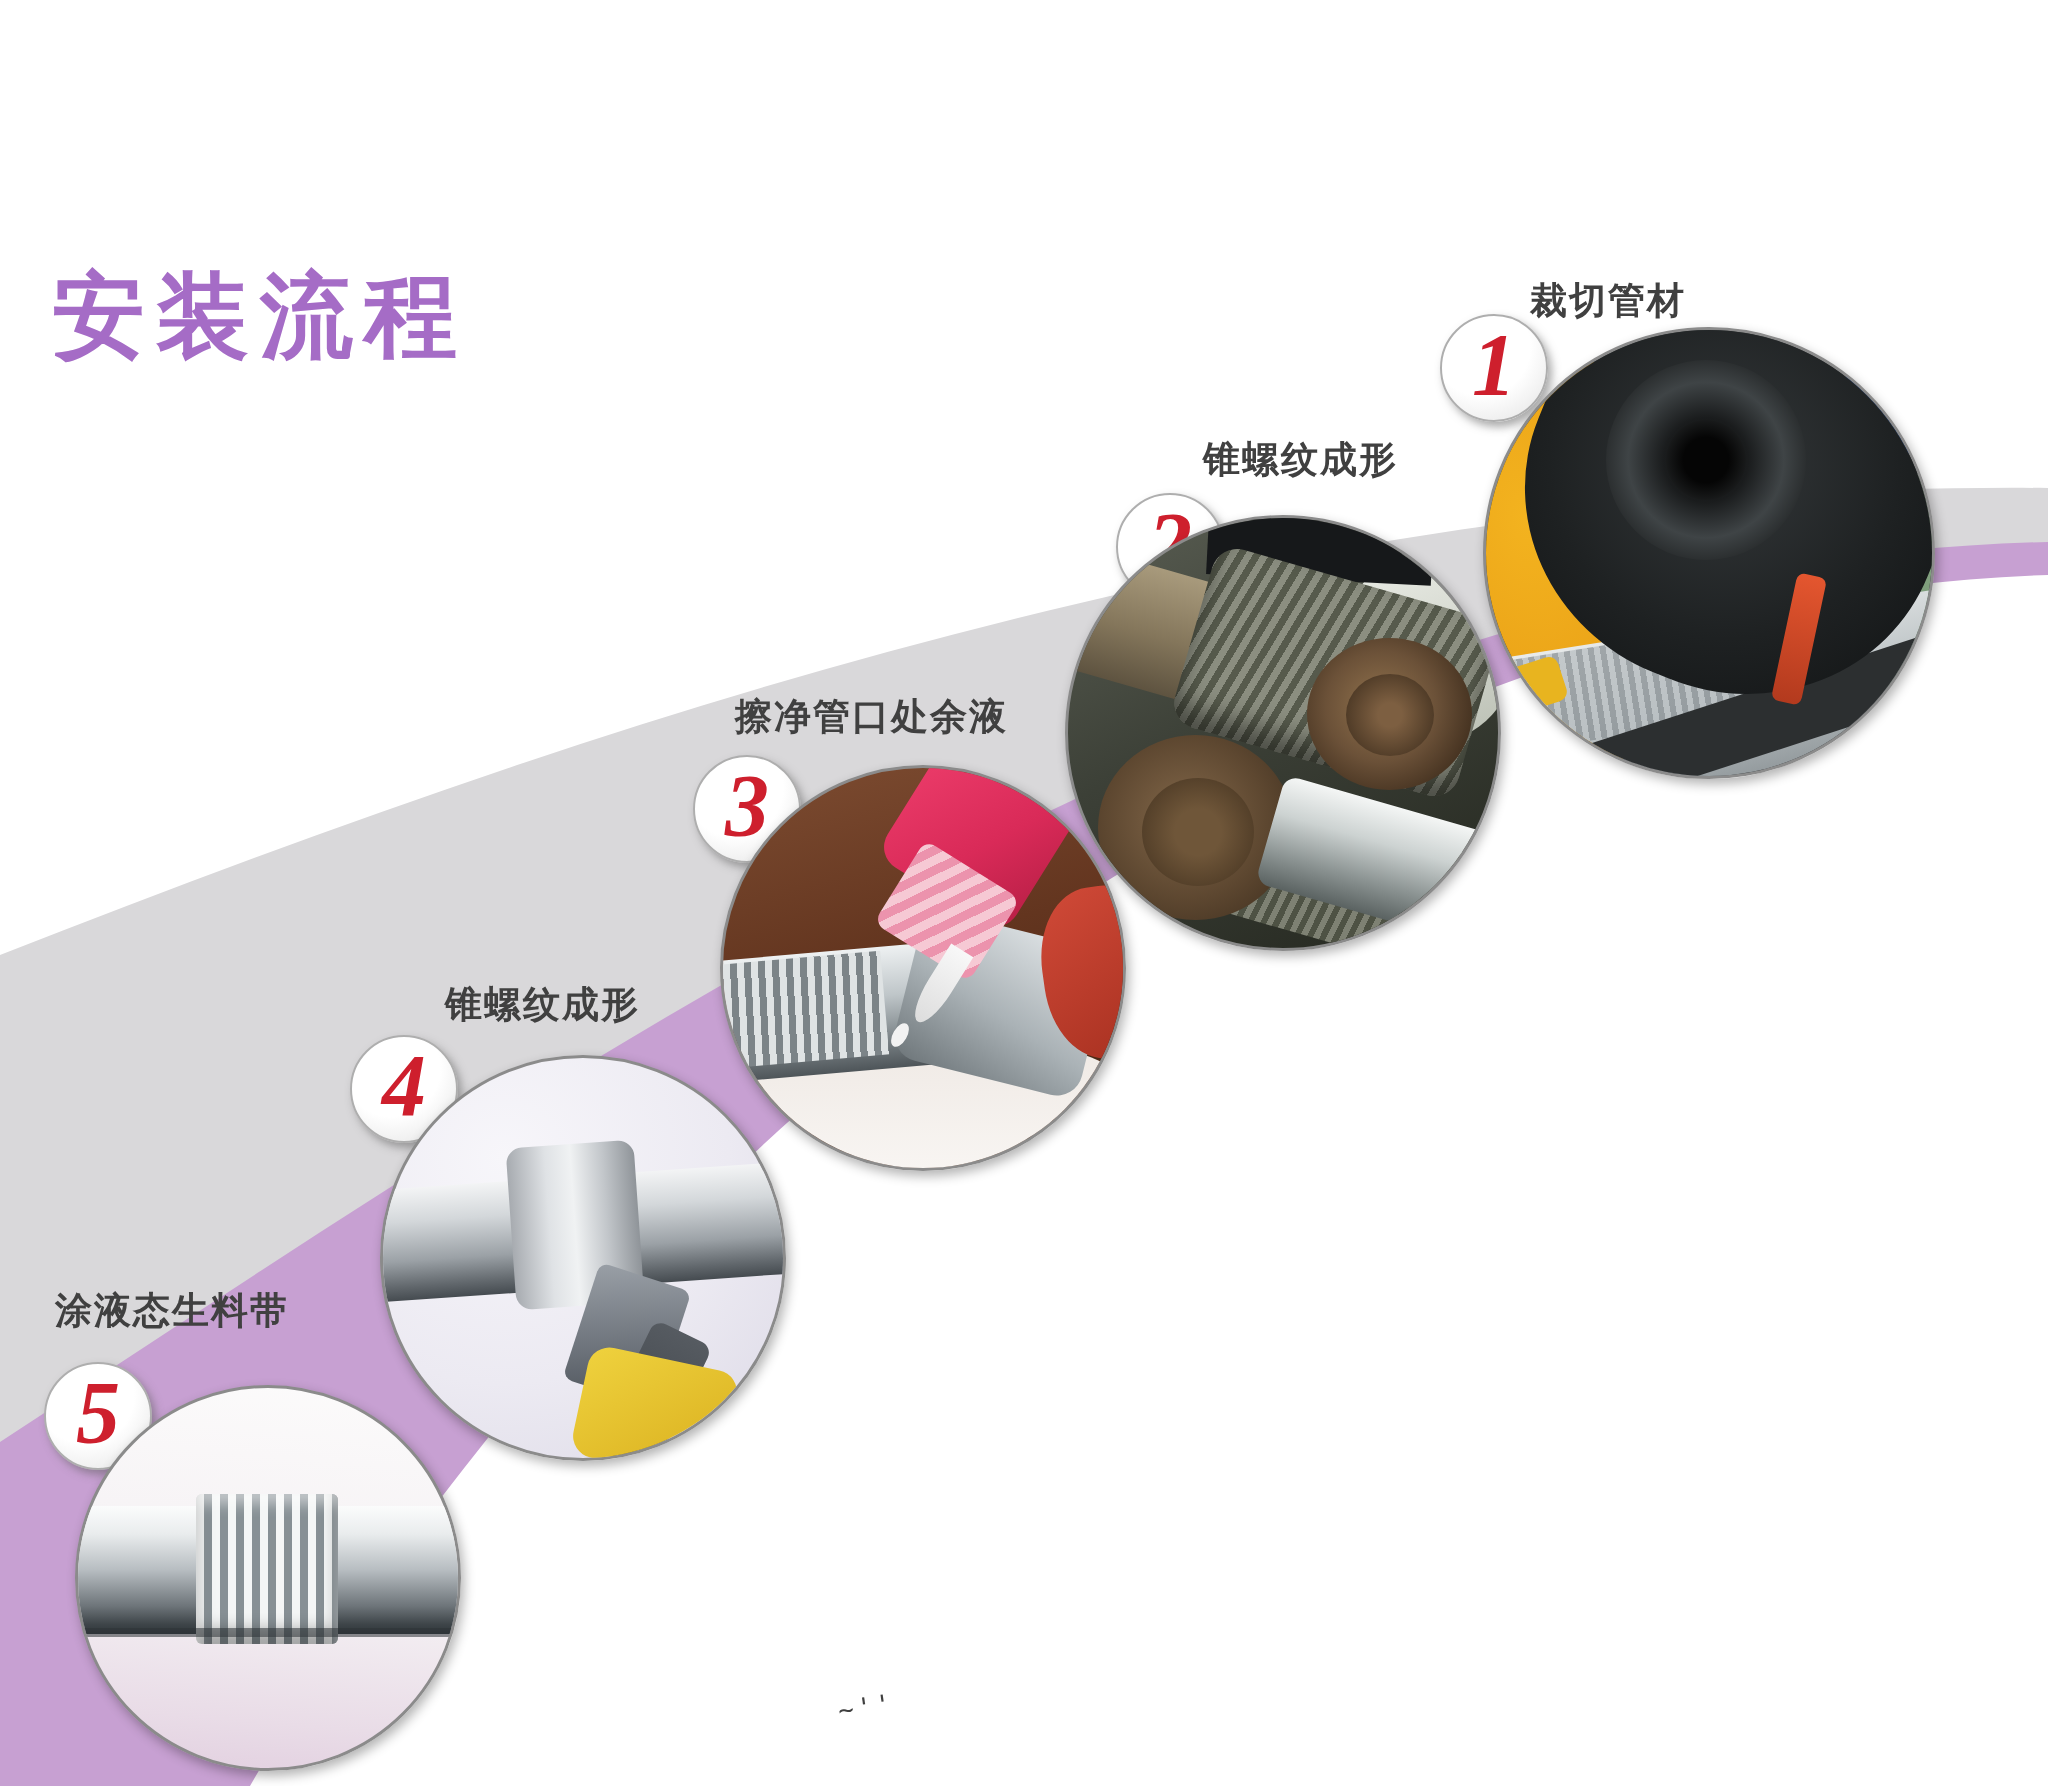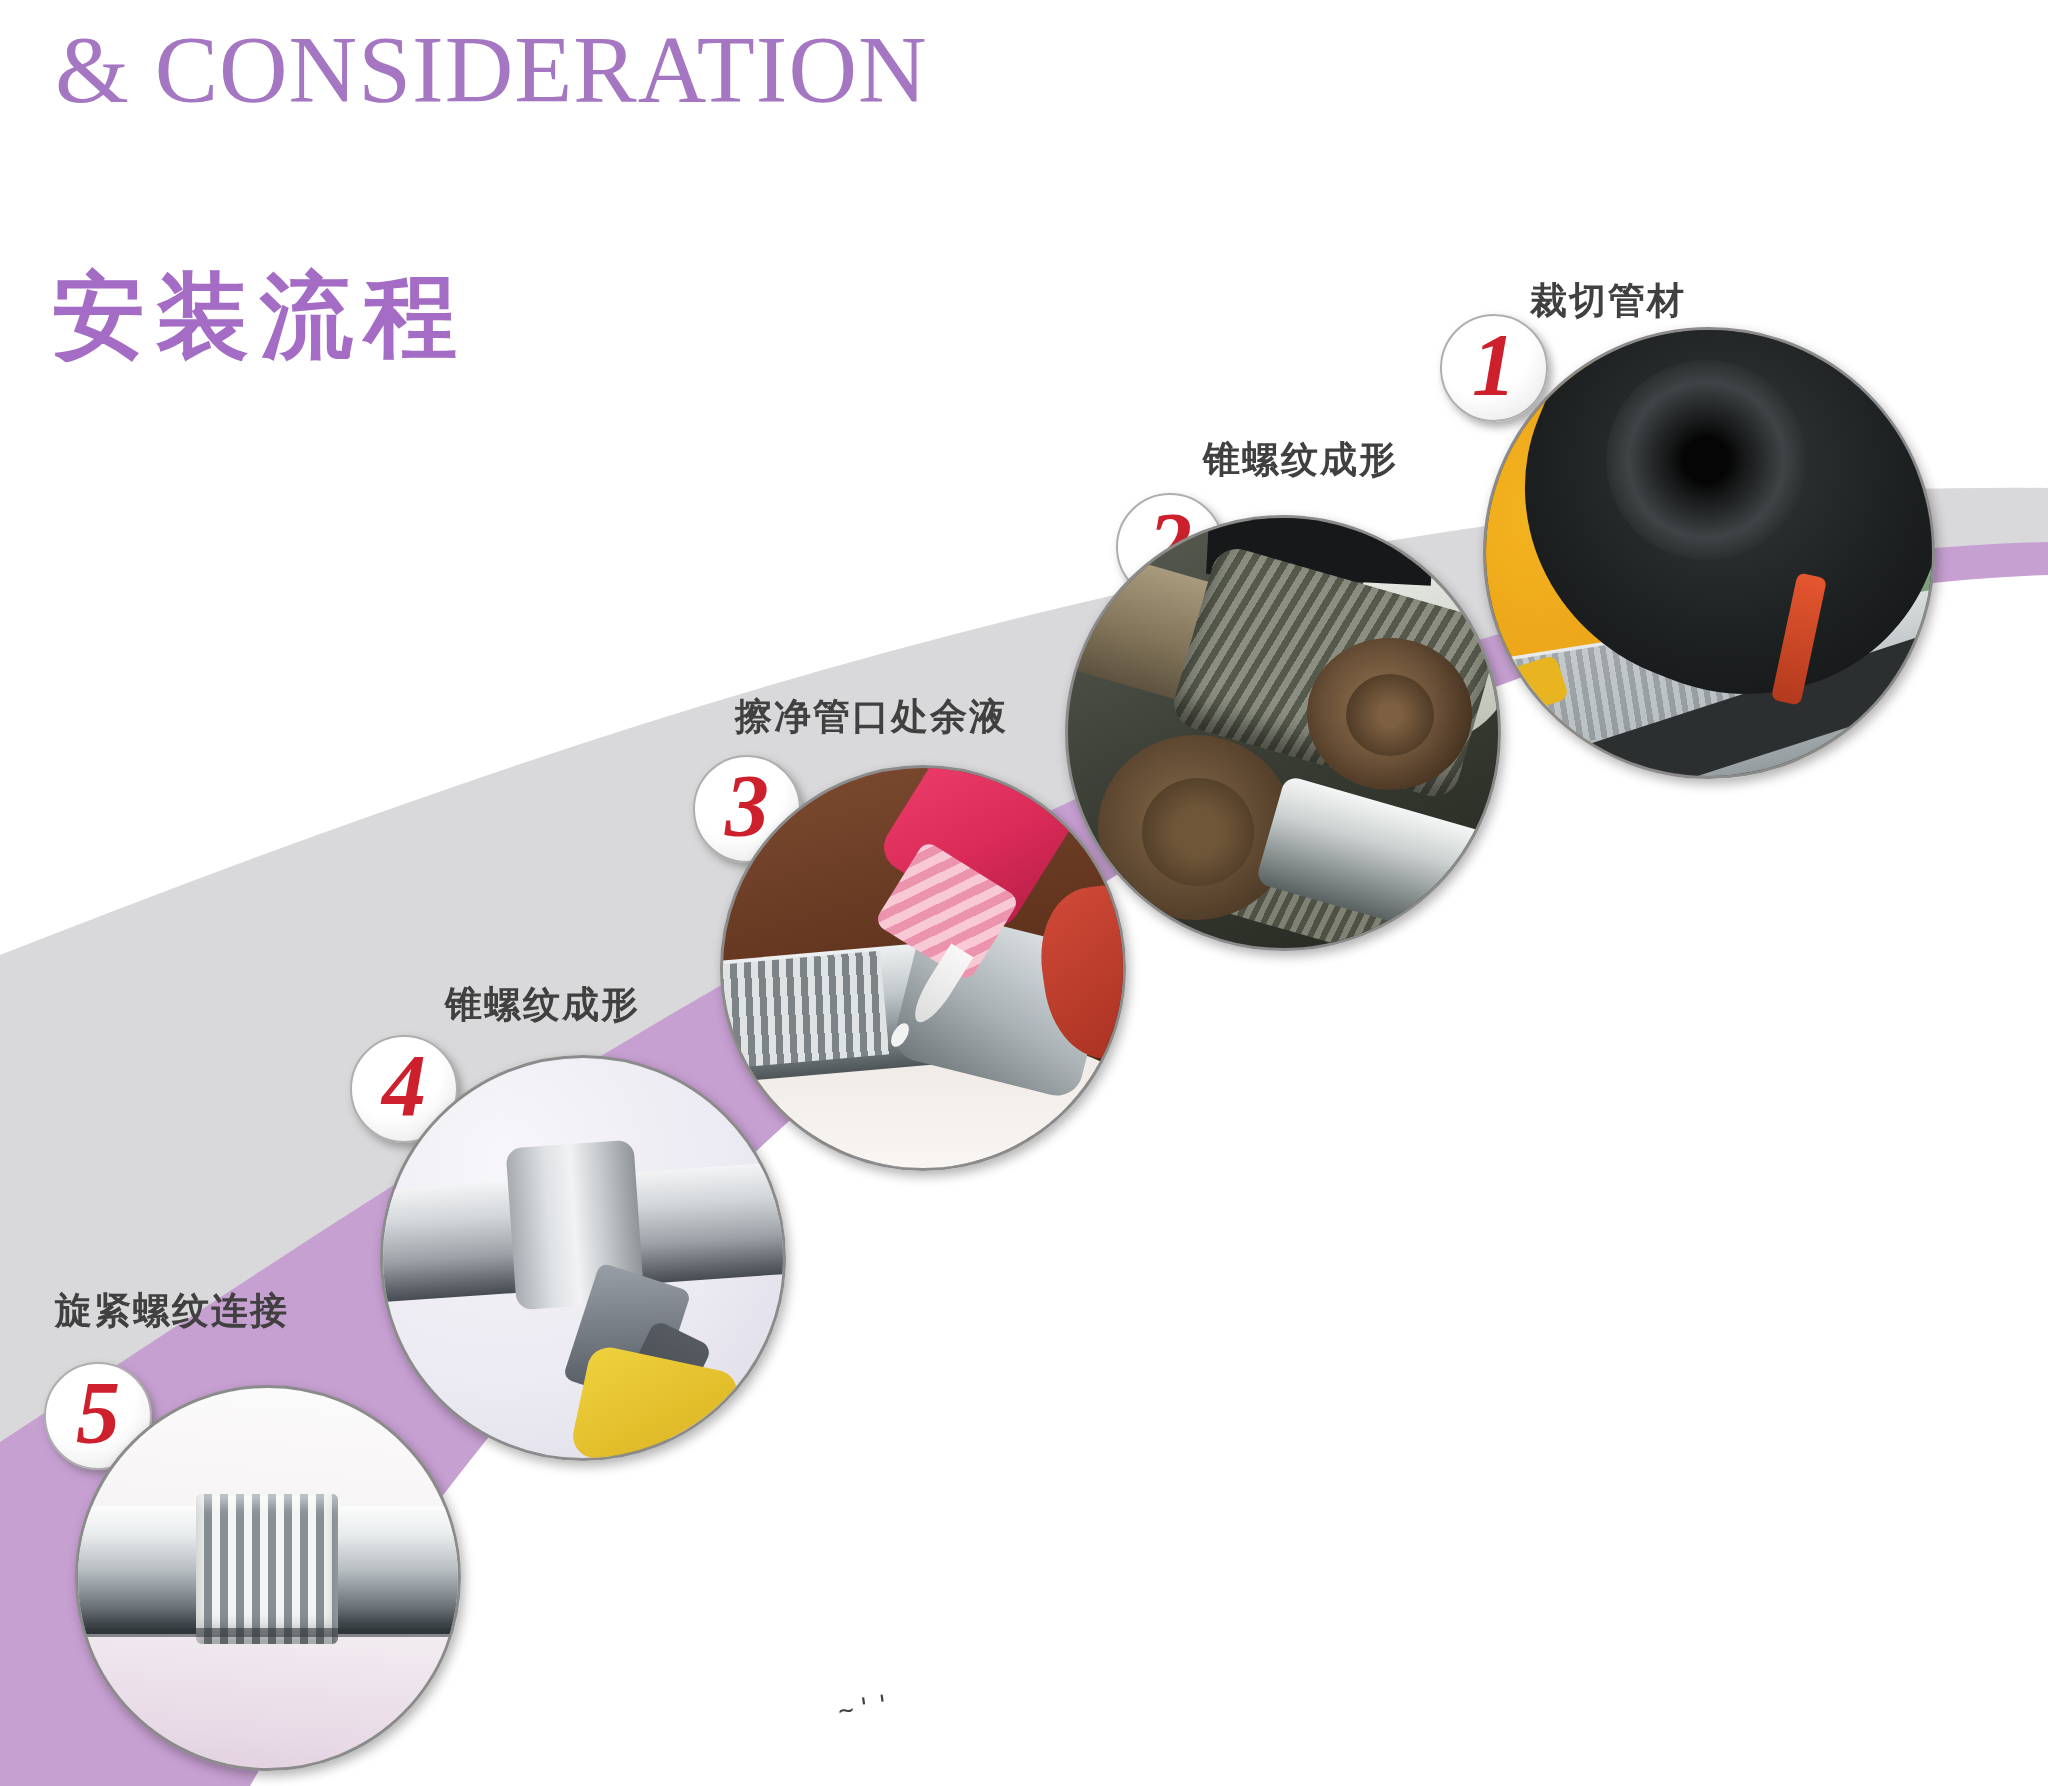--- a/index.html
+++ b/index.html
@@ -151,31 +151,30 @@
 </style>
 </head>
 <body>
 
 <svg class="bands" viewBox="0 0 2048 1786" preserveAspectRatio="none">
   <path class="band-gray" d="M0,955 C600,720 1300,480 2048,488 L2048,543 C1300,560 600,1050 0,1443 Z"></path>
   <path class="band-purple" d="M0,1442 C600,1049 1300,559 2048,542 L2048,575 C1300,600 620,1140 250,1786 L0,1786 Z"></path>
 </svg>
 
 <div class="title-en">
-  <div>&amp; CONSIDERATION</div>
 </div>
 <div class="title-zh">
   <div>安装流程</div>
 </div>
 
 <div class="step-label" id="l1">裁切管材</div>
 <div class="step-label" id="l2">锥螺纹成形</div>
 <div class="step-label" id="l3">擦净管口处余液</div>
 <div class="step-label" id="l4">锥螺纹成形</div>
-<div class="step-label" id="l5">旋紧螺纹连接</div>
+<div class="step-label" id="l5">涂液态生料带</div>
 
 <div class="badge" id="b1">
   <span>1</span>
 </div>
 <div class="badge" id="b2">
   <span>2</span>
 </div>
 <div class="badge" id="b3">
   <span>3</span>
 </div>

